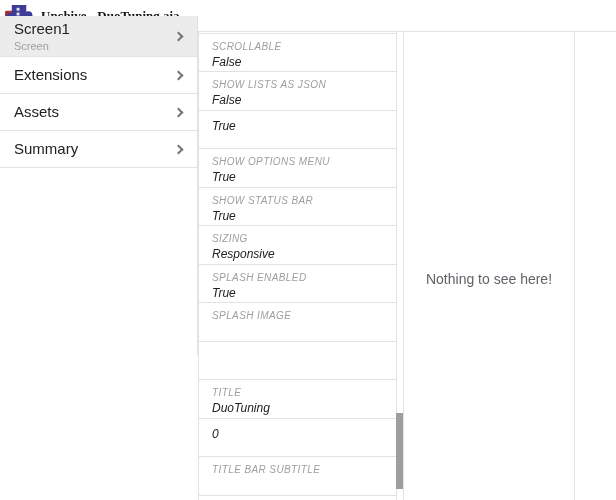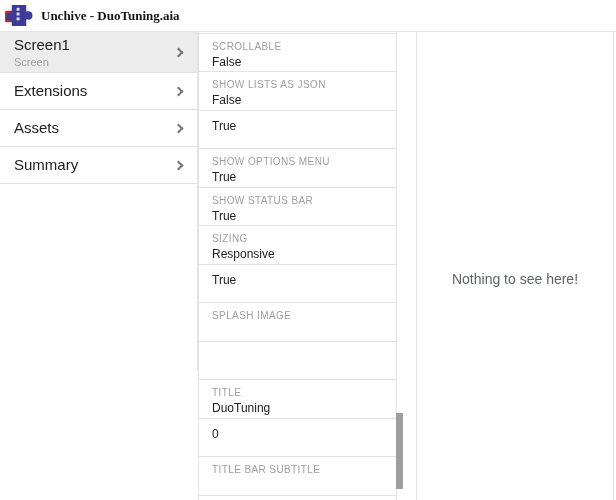--- a/index.html
+++ b/index.html
@@ -8,49 +8,49 @@
   #app { position:relative; width:616px; height:500px; background:#fff; }
 
   
   .header { position:absolute; left:0; top:0; width:616px; height:32px;
             border-bottom:1px solid #e4e4e4; display:flex; align-items:center;
             padding-left:4px; background:#fff; }
   .logo { width:31px; height:27px; flex:0 0 auto; }
   .app-title { margin-left:6px; font-size:13px; font-weight:bold; color:#141414;font-family:Liberation Serif, serif; }
 
   
-  .sidebar { position:absolute; left:0; top:32px; width:198px; height:339px;
+  .sidebar { position:absolute; left:0; top:16px; width:198px; height:339px;
              border-right:1px solid #e2e2e2; background:#fff; }
   .side-item { display:flex; align-items:center; justify-content:space-between;
                padding:0 13px 0 14px; border-bottom:1px solid #e2e2e2;
                height:37px; cursor:pointer; background:#fff; }
   .side-item.selected { background:#ececec; height:41px; }
   .side-titles { display:flex; flex-direction:column; justify-content:center; }
   .side-title { font-size:15px; color:#212121; line-height:16px; }
   .side-sub { font-size:11px; color:#9e9e9e; line-height:12px; margin-top:3px; }
   .side-sub:empty { display:none; }
   .chev { width:7px; height:7px; border-top:2px solid #757575;
           border-right:2px solid #757575; transform:rotate(45deg);
           flex:0 0 auto; margin-right:2px; }
 
   
   .props { position:absolute; left:198px; top:32px; width:199px; height:468px;
            border-left:1px solid #e2e2e2; border-right:1px solid #e2e2e2;
-           background:#fff; overflow:hidden; }
+           background:#fff; overflow:hidden;font-style:italic; }
   .prop-sliver { height:1.5px; border-bottom:1px solid #e2e2e2; }
   .prop-row { height:38.5px; padding:6px 8px 0 13px; border-bottom:1px solid #e2e2e2; }
   .prop-label { font-size:10px; color:#9e9e9e; letter-spacing:.4px; line-height:13px; }
   .prop-value { font-size:12px; color:#212121; line-height:19px; min-height:19px; }
 
   
   .props-scroll-thumb { position:absolute; left:396px; top:413px; width:7px;
                         height:76px; background:#9e9e9e; }
 
   
-  .viewer { position:absolute; left:416px; top:32px; width:198px; height:468px;
+  .viewer { position:absolute; left:403px; top:32px; width:172px; height:468px;
             border-left:1px solid #e2e2e2; border-right:1px solid #e2e2e2;
             background:#fff; display:flex; align-items:center; justify-content:center; }
   .viewer-msg { font-size:14px; color:#5f6368; transform:translateY(13px); }
 </style>
 </head>
 <body>
 
 <div id="app">
 
   <div class="header">
@@ -112,20 +112,21 @@
     </div>
     <div class="prop-row">
       <div class="prop-label">SHOW STATUS BAR</div>
       <div class="prop-value">True</div>
     </div>
     <div class="prop-row">
       <div class="prop-label">SIZING</div>
       <div class="prop-value">Responsive</div>
     </div>
     <div class="prop-row">
+      <div class="prop-label">SPLASH ENABLED</div>
       <div class="prop-value">True</div>
     </div>
     <div class="prop-row">
       <div class="prop-label">SPLASH IMAGE</div>
       <div class="prop-value"></div>
     </div>
     <div class="prop-row">
     </div>
     <div class="prop-row">
       <div class="prop-label">TITLE</div>

